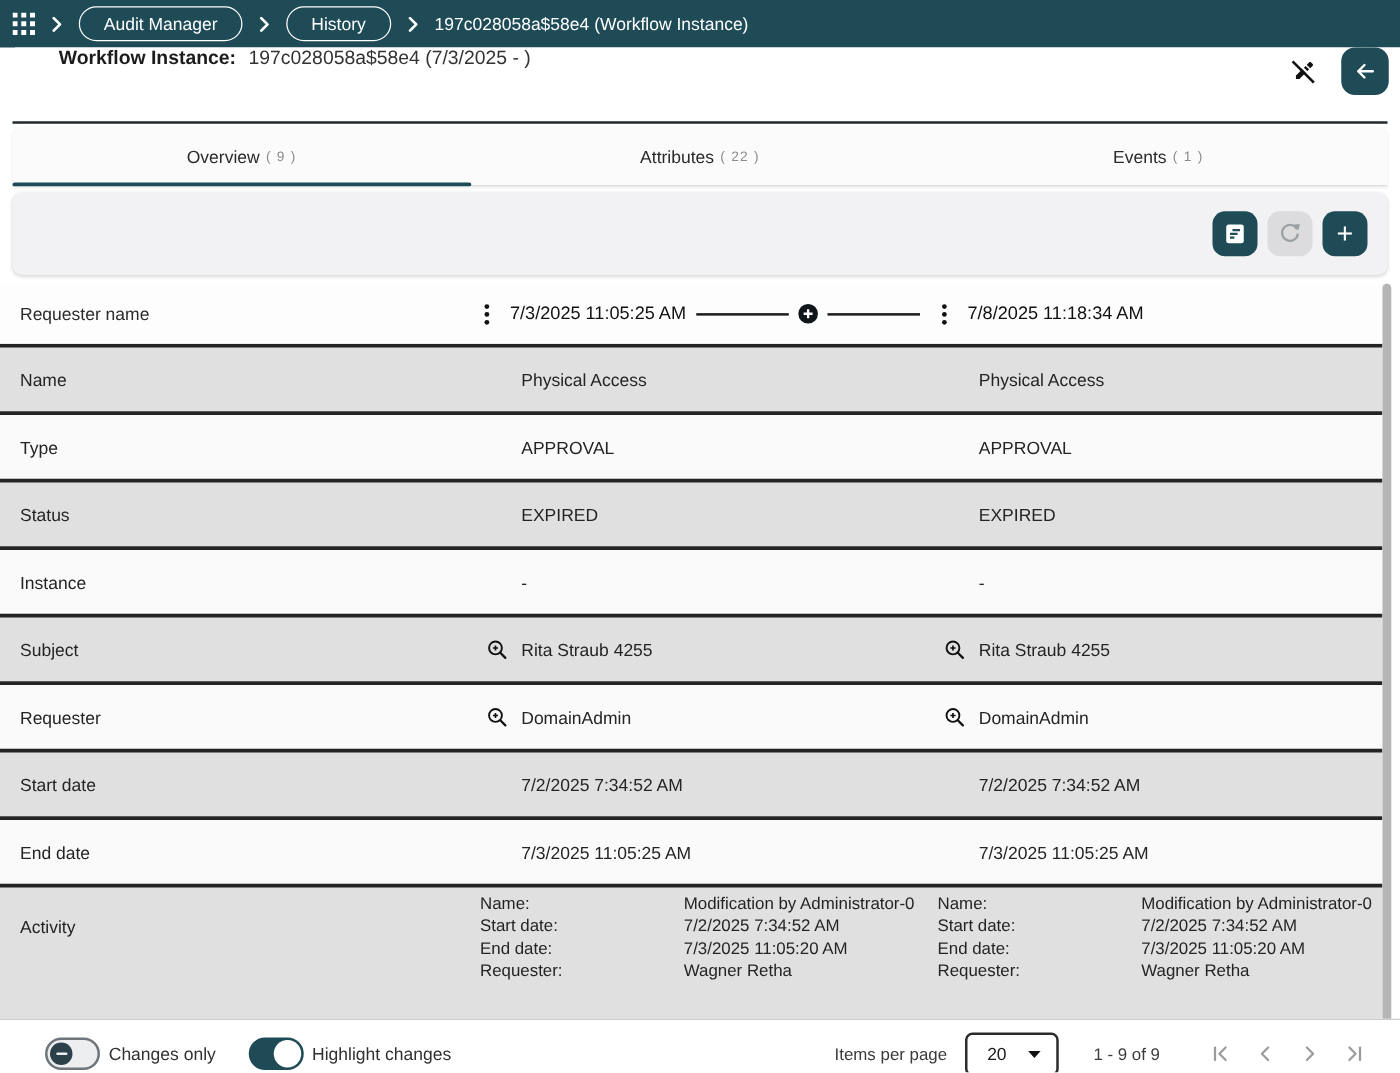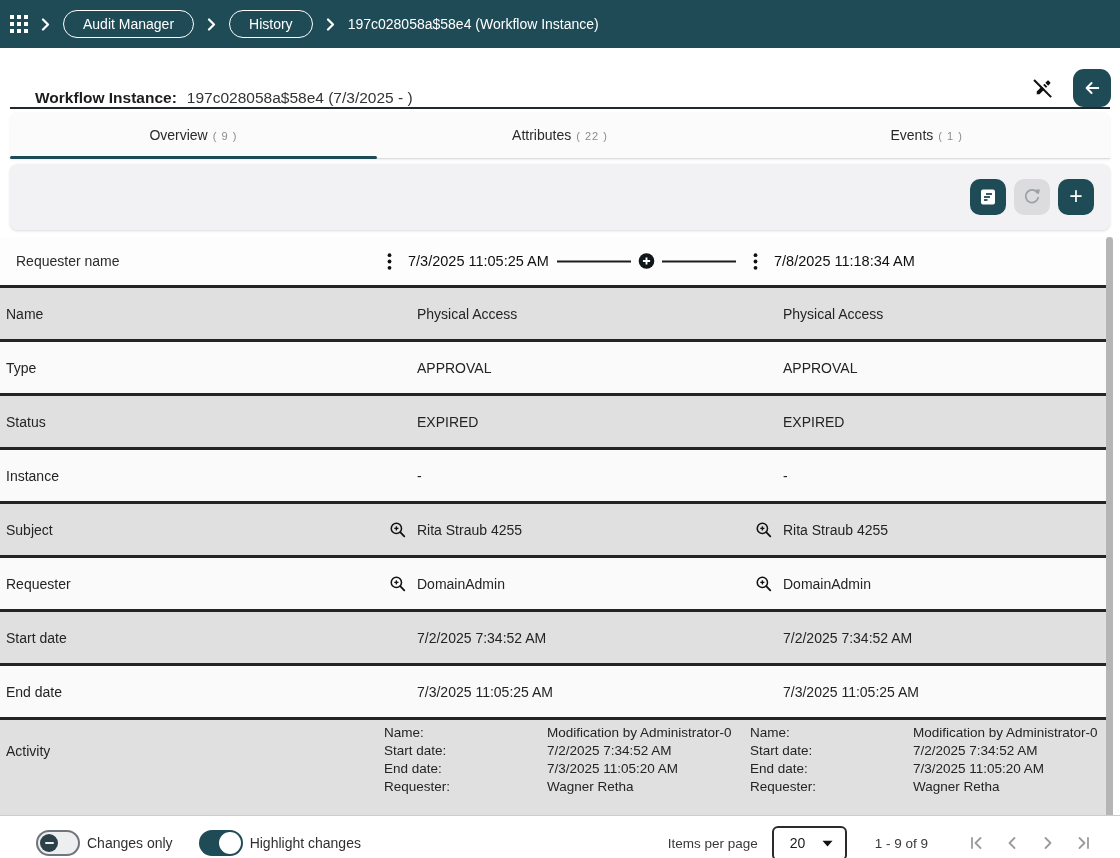--- a/index.html
+++ b/index.html
@@ -1,27 +1,27 @@
 <!DOCTYPE html>
 <html><head>
 <meta charset="utf-8">
 <style>
   * { box-sizing: border-box; margin: 0; padding: 0; }
   html,body { background:#fff; }
   body { font-family:"Liberation Sans", sans-serif; color:#222; }
   .app { position:relative; width:1120px; height:858px; overflow:hidden; background:#fff; }
 
   
-  .topbar { height:48px; background:#1E4B56; display:flex; align-items:center; padding:0 10px; gap:13px; }
+  .topbar { height:38px; background:#1E4B56; display:flex; align-items:center; padding:0 10px; gap:13px; }
   .topbar svg { display:block; }
   .crumb-pill { border:1.5px solid #fff; border-radius:15px; height:28px; padding:0 19px; display:flex; align-items:center; color:#fff; font-size:14px; background:transparent; cursor:pointer; white-space:nowrap; }
   .crumb-text { color:#fff; font-size:14px; white-space:nowrap; }
 
   
-  .page-header { height:59px; display:flex; align-items:flex-end; justify-content:space-between; padding:0 9px 0 35px; background:#fff; }
+  .page-header { height:59px; display:flex; align-items:flex-start; justify-content:space-between; padding:0 9px 0 35px; background:#fff;margin-left:12px; }
   .title-group { display:flex; align-items:baseline; gap:10px; font-size:15.5px; }
   .title-label { font-weight:bold; color:#1c1c1c; }
   .title-value { color:#333; }
   .header-actions { display:flex; align-items:center; gap:19px; }
   .back-btn { width:38px; height:38px; border:none; border-radius:11px; background:#1E4B56; display:flex; align-items:center; justify-content:center; cursor:pointer; }
   .header-divider { height:2px; background:#1f2a2e; margin:0 10px; }
 
   
   .tabs-card { margin:3px 10px 0 10px; height:47px; background:#fbfbfc; border-radius:8px 8px 0 0; border-bottom:1px solid #ddd; display:flex; position:relative; box-shadow:0 1px 2px rgba(0,0,0,.08); }
   .tab { flex:1; display:flex; align-items:center; justify-content:center; gap:5px; font-size:14px; color:#2a2a2a; cursor:pointer; }
@@ -42,21 +42,21 @@
   .thead .att-label { padding-left:16px; font-size:14px; color:#2b2b2b; }
   .col-head { display:flex; align-items:center; gap:13px; }
   .col-head .date { font-size:14.5px; color:#101010; font-weight:500; white-space:nowrap; }
   .kebab-btn { background:none; border:none; padding:2px 3px; cursor:pointer; display:flex; }
   .connector { position:absolute; left:557px; top:50%; transform:translateY(-50%); display:flex; align-items:center; gap:7px; }
   .connector .line { width:74px; height:2px; background:#1d1d1d; }
   .connector .circle-btn { background:none; border:none; padding:0; cursor:pointer; display:flex; }
 
   .row { height:54px; border-top:3px solid #242424; background:#fafafa; }
   .row.shade { background:#e0e0e0; }
-  .cell-label { padding-left:6px; font-size:14px; color:#242424; }
+  .cell-label { padding-left:16px; font-size:14px; color:#242424; }
   .cell-val { display:flex; align-items:center; font-size:14px; color:#242424; }
   .cell-val .ind { width:33px; display:flex; align-items:center; padding-left:5px; }
   .cell-val .ind svg { display:block; }
 
   .row-activity { height:110px; align-items:start; }
   .row-activity .cell-label { padding-top:23px; }
   .kv-table { display:grid; grid-template-columns:163px 206px; font-size:13.5px; line-height:18px; padding-top:4px; color:#242424; }
   .kv-table .k, .kv-table .v { padding-bottom:0; }
 
   .scrollbar { position:absolute; top:0; left:1106px; width:7px; height:100%; background:#f3f3f3; }

